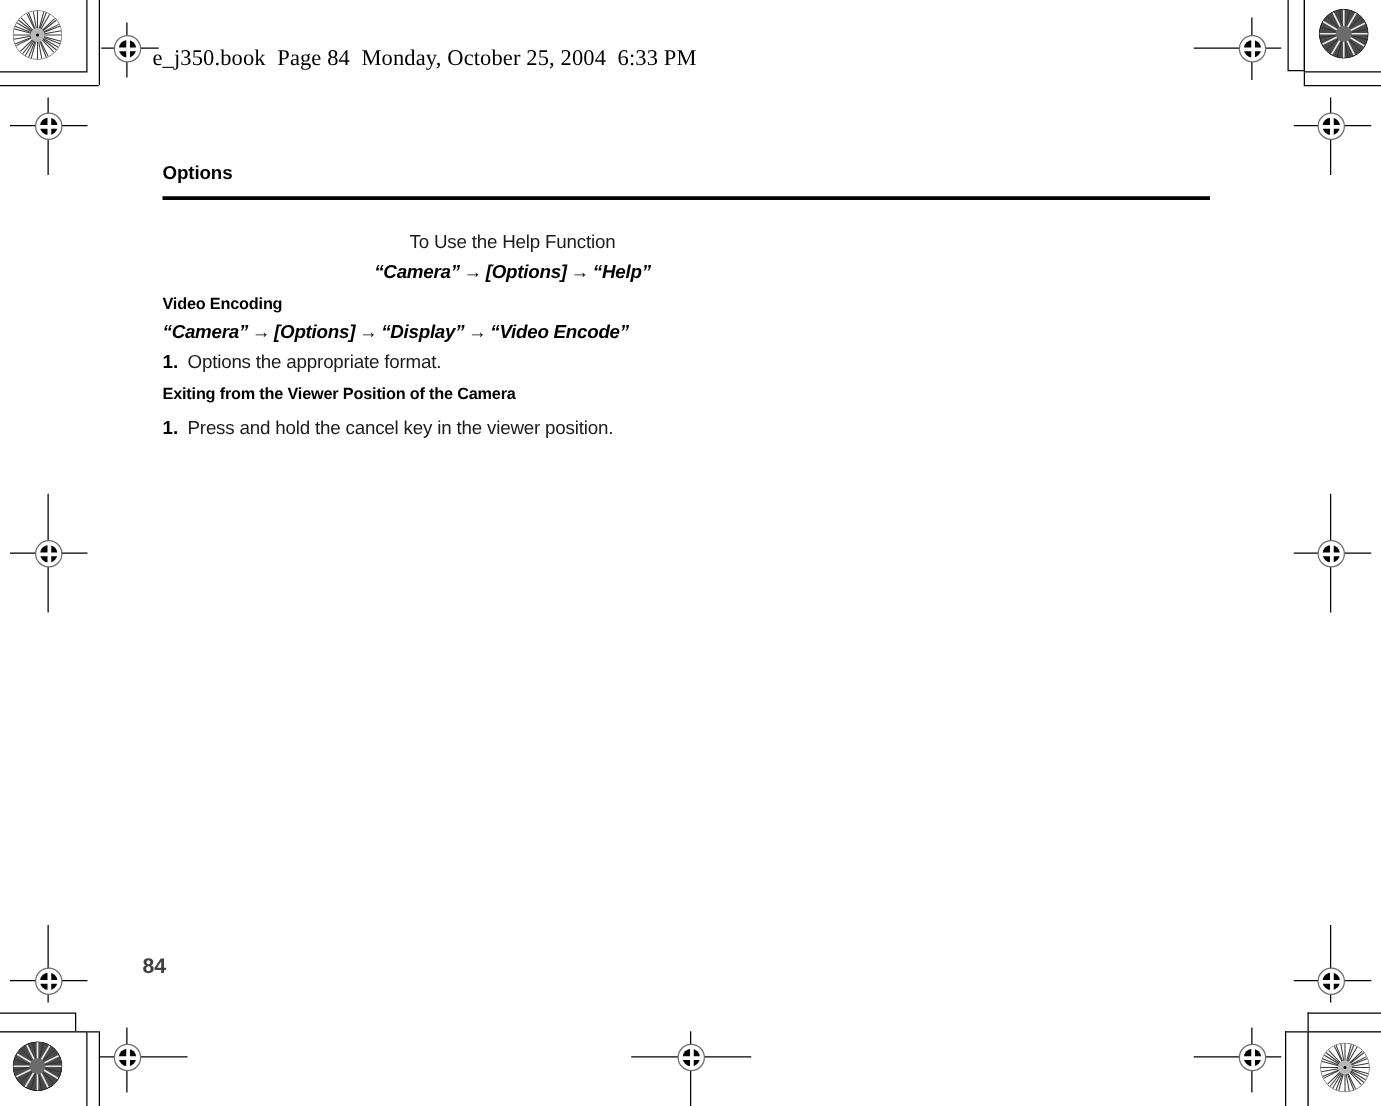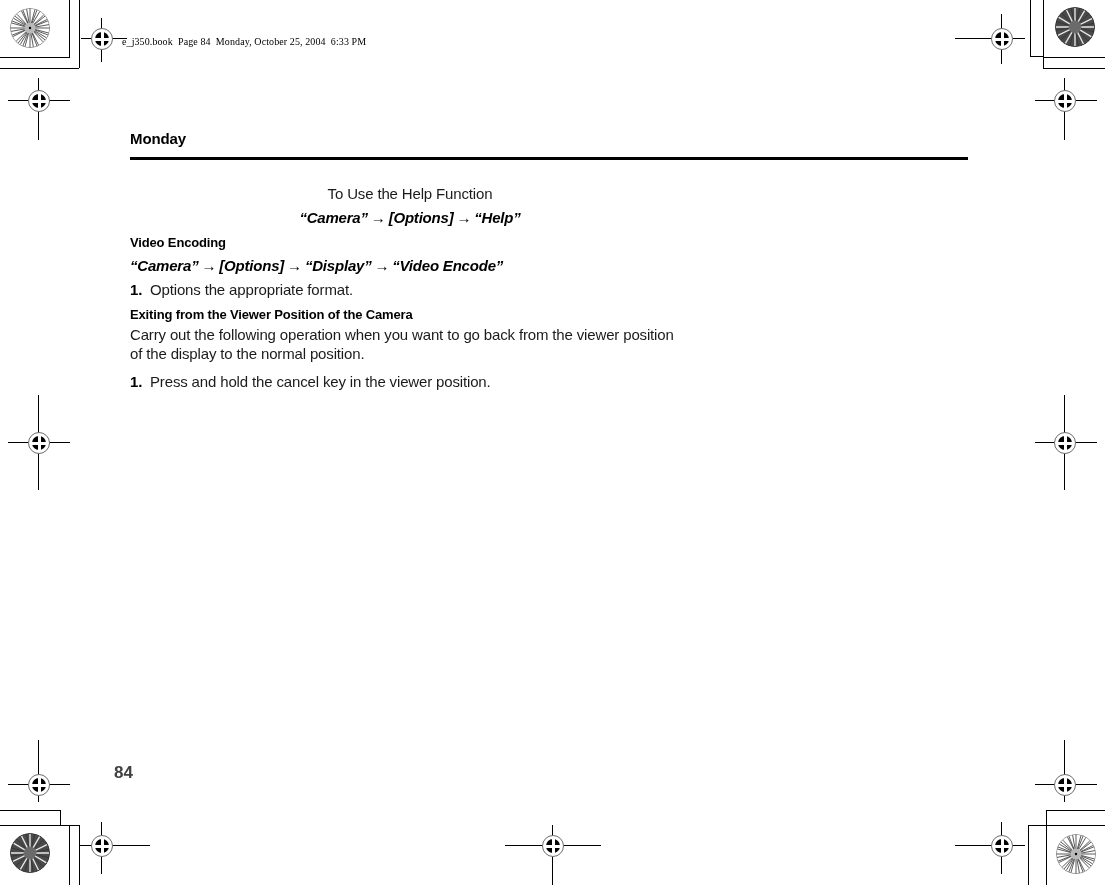--- a/index.html
+++ b/index.html
@@ -84,21 +84,21 @@
     position: absolute;
     left: 0; top: 0;
     width: 1105px;
     height: 885px;
   }
   #file-header {
     position: absolute;
     left: 122px;
     top: 36px;
     font-family: "Liberation Serif", serif;
-    font-size: 10px;
+    font-size: 18px;
     color: #000;
     white-space: pre;
     letter-spacing: 0.1px;
   }
   #chapter-title {
     position: absolute;
     left: 130px;
     top: 130px;
     font-size: 15px;
     font-weight: bold;
@@ -469,21 +469,21 @@
       <div class="rm-notch-v"></div>
       <div class="rm-notch-h"></div>
     </div>
 
   </div>
 
   <div id="content">
 
     <div id="file-header">e_j350.book  Page 84  Monday, October 25, 2004  6:33 PM</div>
 
-    <div id="chapter-title">Monday</div>
+    <div id="chapter-title">Options</div>
     <div id="title-rule"></div>
 
     <div class="body-block" style="top:185px;text-align:center;">
       <p class="para">To Use the Help Function</p>
       <p class="nav-path" style="margin-top:4px;">
         <span>“Camera”</span><span class="arrow">→</span><span>[Options]</span><span class="arrow">→</span><span>“Help”</span>
       </p>
     </div>
 
     <div class="body-block" style="top:233px;">
@@ -492,21 +492,20 @@
         <span>“Camera”</span><span class="arrow">→</span><span>[Options]</span><span class="arrow">→</span><span>“Display”</span><span class="arrow">→</span><span>“Video Encode”</span>
       </p>
       <div class="numlist" style="margin-top:5px;">
         <span class="num">1.</span>
         <span class="numtext">Options the appropriate format.</span>
       </div>
     </div>
 
     <div class="body-block" style="top:305px; width:545px;">
       <p class="para-bold">Exiting from the Viewer Position of the Camera</p>
-      <p class="para" style="margin-top:2px;">Carry out the following operation when you want to go back from the viewer position of the display to the normal position.</p>
       <div class="numlist" style="margin-top:10px;">
         <span class="num">1.</span>
         <span class="numtext">Press and hold the cancel key in the viewer position.</span>
       </div>
     </div>
 
     <div id="page-number">84</div>
 
   </div>
 </div>

